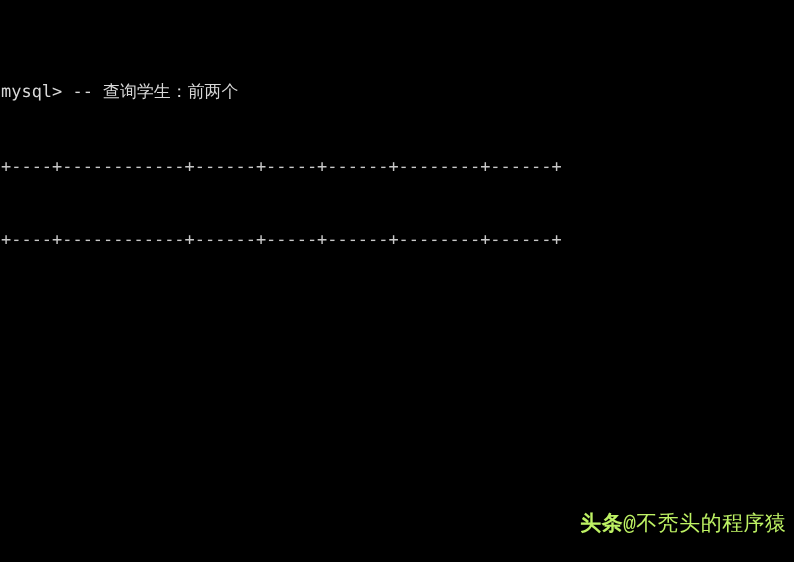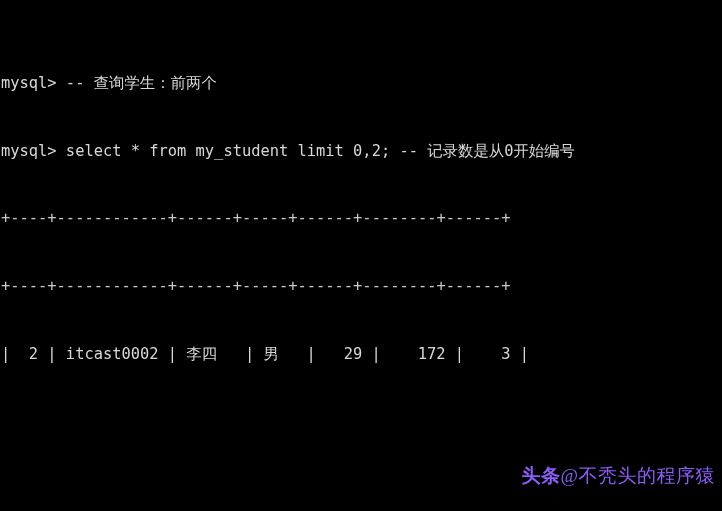--- a/index.html
+++ b/index.html
@@ -35,44 +35,42 @@
     white-space: pre;
     color: #d8d8d8;
   }
   .rule {
     color: #c8c8c8;
   }
   #watermark {
     position: absolute;
     right: 7px;
     bottom: 22px;
-    font-family: Liberation Serif, serif;
+    font-family: Liberation Mono, monospace;
     font-size: 19px;
     font-weight: bold;
-    color: #8b5cf6;
+    color: #bef264;
     letter-spacing: 0.5px;
     white-space: pre;
     text-align: center;
   }
   #watermark .wm-at {
     font-weight: normal;
   }
 </style>
 </head>
 <body>
 
 <div id="screen">
 
   <div id="terminal">
 
     <div class="line"><span>mysql&gt; -- 查询学生：前两个</span></div>
-    <div class="line"><span>mysql&gt; select * from my_student limit 0,2; -- 记录数是从0开始编号</span></div>
     <div class="line rule"><span>+----+------------+------+-----+------+--------+------+</span></div>
     <div class="line rule"><span>+----+------------+------+-----+------+--------+------+</span></div>
-    <div class="line"><span>|  2 | itcast0002 | 李四   | 男   |   29 |    172 |    3 |</span></div>
     
     
     
 
     
     
     
     
     
     

